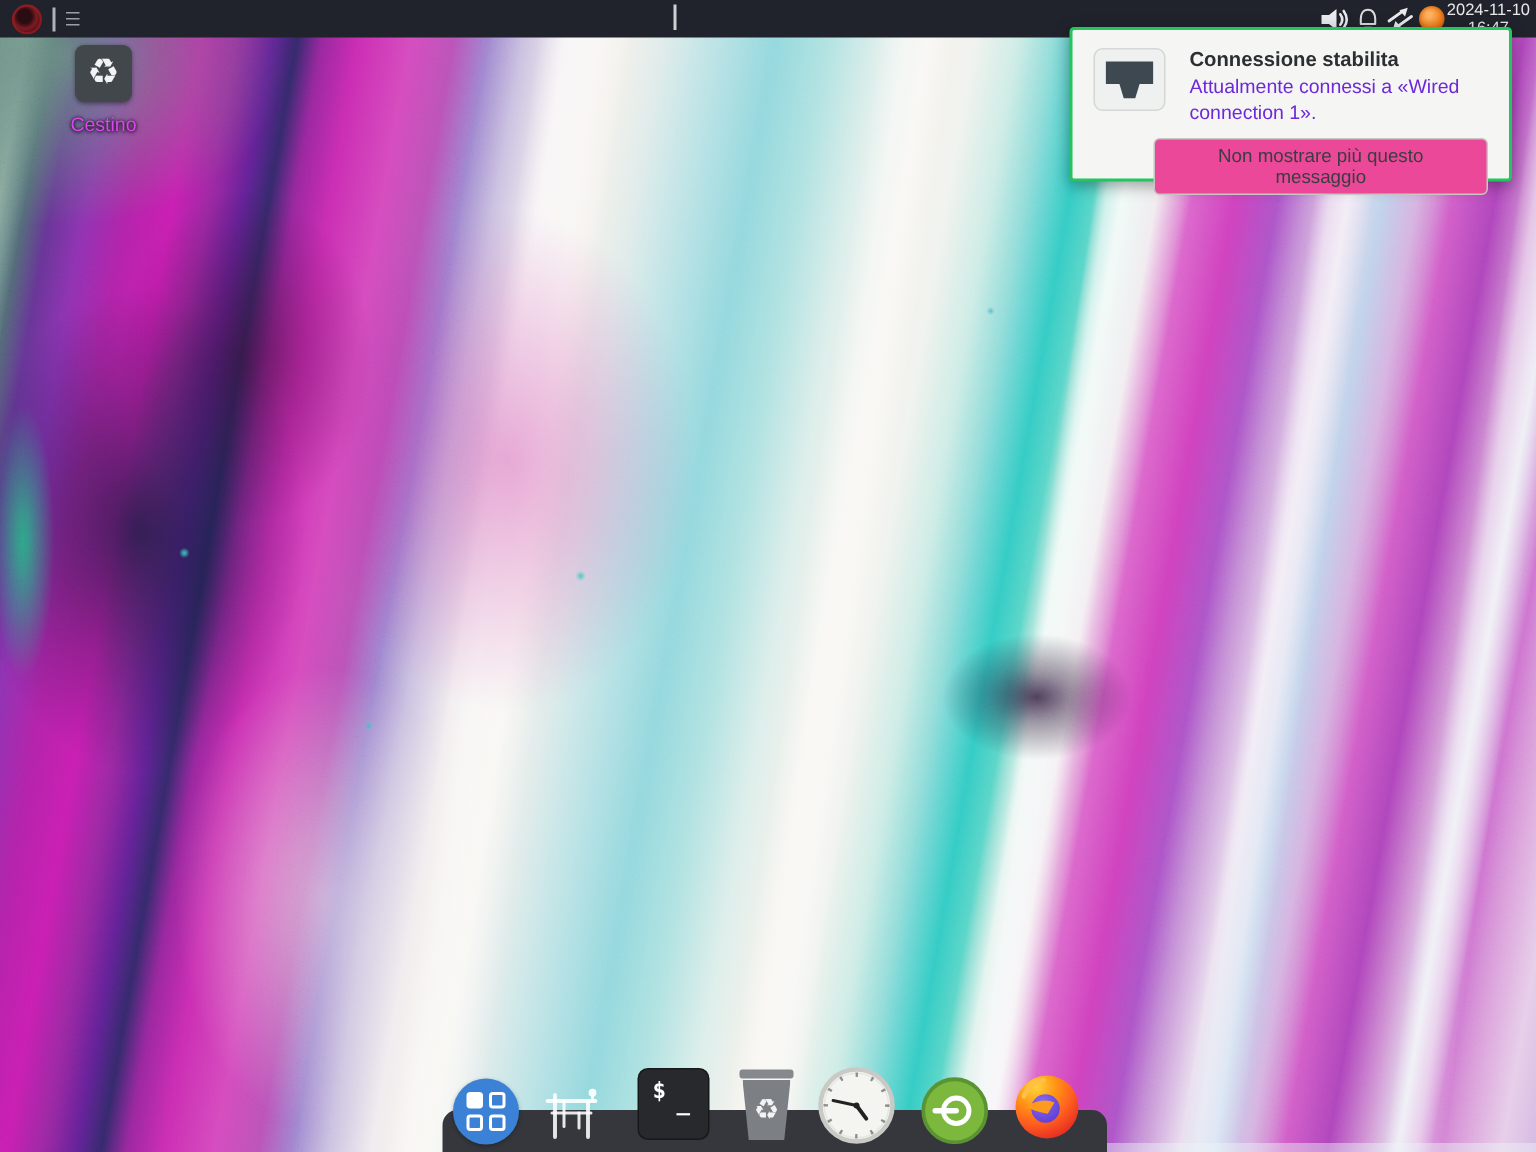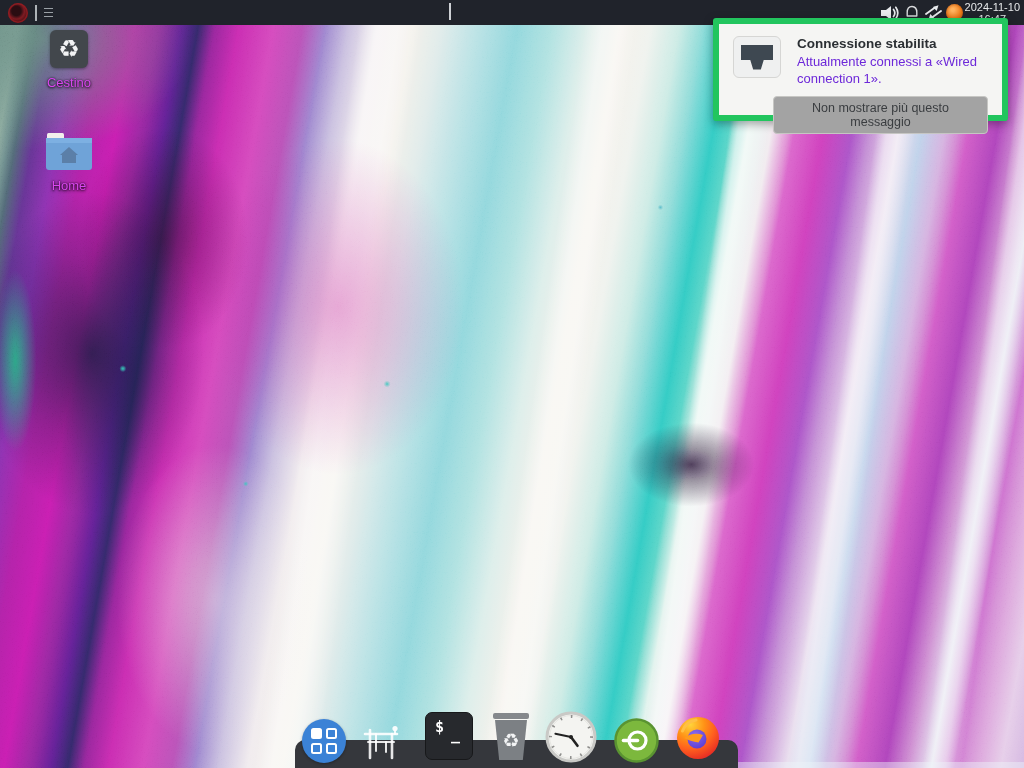--- a/index.html
+++ b/index.html
@@ -62,30 +62,30 @@
   .d-icon { position:absolute; display:flex; flex-direction:column; align-items:center; width:80px; }
   .d-label { color:#d946ef; font-size:13px; margin-top:7px;
     text-shadow:0 1px 3px rgba(0,0,0,.9), 0 0 2px rgba(0,0,0,.7); }
   .cestino-sq { width:38px; height:38px; border-radius:6px; background:#42474c;
     display:flex; align-items:center; justify-content:center;
     box-shadow:0 1px 3px rgba(0,0,0,.4); }
   .recycle-desktop { color:#f2f3f4; font-size:24px; line-height:1; }
 
   
   .notif { position:absolute; left:713px; top:18px; width:295px; height:103px;
-    background:#f5f5f3; border:6px solid #22c55e; border-radius:3px; z-index:10;
+    background:#f5f5f3; border:2px solid #22c55e; border-radius:3px; z-index:10;
     box-shadow:0 3px 10px rgba(0,0,0,.35); padding:12px 14px 10px 14px; }
   .notif-row { display:flex; gap:16px; }
   .notif-icontile { width:48px; height:42px; background:#eff0f0; border:1px solid #d6d6d4;
     border-radius:6px; display:flex; align-items:center; justify-content:center; flex:0 0 auto; }
   .port-glyph { width:32px; height:25px; background:#3e4851;
     clip-path:polygon(0% 0%, 100% 0%, 100% 62%, 71% 62%, 62% 100%, 38% 100%, 29% 62%, 0% 62%); }
   .notif-title { font-size:13.5px; font-weight:bold; color:#2b2f33; line-height:15px; }
   .notif-body { font-size:13px; color:#6d28d9; line-height:17px; width:205px; margin-top:2px; }
-  .notif-btn { display:block; margin:9px 0 0 40px; background:#a3a3a3; border:1px solid #c6c6c3;
+  .notif-btn { display:block; margin:9px 0 0 40px; background:#ec4899; border:1px solid #c6c6c3;
     border-radius:4px; font-size:12.5px; color:#3a3d40; padding:4px 13px;
     font-family:"Liberation Sans", sans-serif; cursor:pointer; }
 
   
   .dock-strip { position:absolute; left:295px; top:740px; width:443px; height:28px;
     background:#35373c; border-radius:10px 10px 0 0; z-index:6; }
   .edge-strip { position:absolute; left:738px; top:762px; width:286px; height:6px;
     background:rgba(238,243,248,.45); z-index:5; }
   .dock-item { position:absolute; z-index:8; cursor:pointer; }
   .launcher { left:302px; top:719px; width:44px; height:44px; border-radius:50%;
@@ -165,30 +165,20 @@
     </div>
   </div>
 
   <div class="d-icon" style="left:29px; top:30px;">
     <div class="cestino-sq">
       <span class="recycle-desktop">♻</span>
     </div>
     <span class="d-label">Cestino</span>
   </div>
 
-  <div class="d-icon" style="left:29px; top:129px;">
-    <svg width="48" height="42" viewBox="0 0 48 42">
-      <path d="M2,8 L18,8 L22,12 L2,12 Z" fill="#f2f0ec"></path>
-      <rect x="2" y="4" width="17" height="6" rx="1.5" fill="#f2f0ec"></rect>
-      <rect x="1" y="9" width="46" height="32" rx="3" fill="#6fa3d8"></rect>
-      <rect x="1" y="9" width="46" height="5" fill="#7db0e2"></rect>
-      <path d="M24,18 L33,26 L31,26 L31,34 L17,34 L17,26 L15,26 Z" fill="#5b7fa8"></path>
-    </svg>
-    <span class="d-label">Home</span>
-  </div>
 
   <div class="notif">
     <div class="notif-row">
       <div class="notif-icontile">
         <div class="port-glyph"></div>
       </div>
       <div>
         <div class="notif-title">Connessione stabilita</div>
         <div class="notif-body">Attualmente connessi a «Wired connection 1».</div>
       </div>

